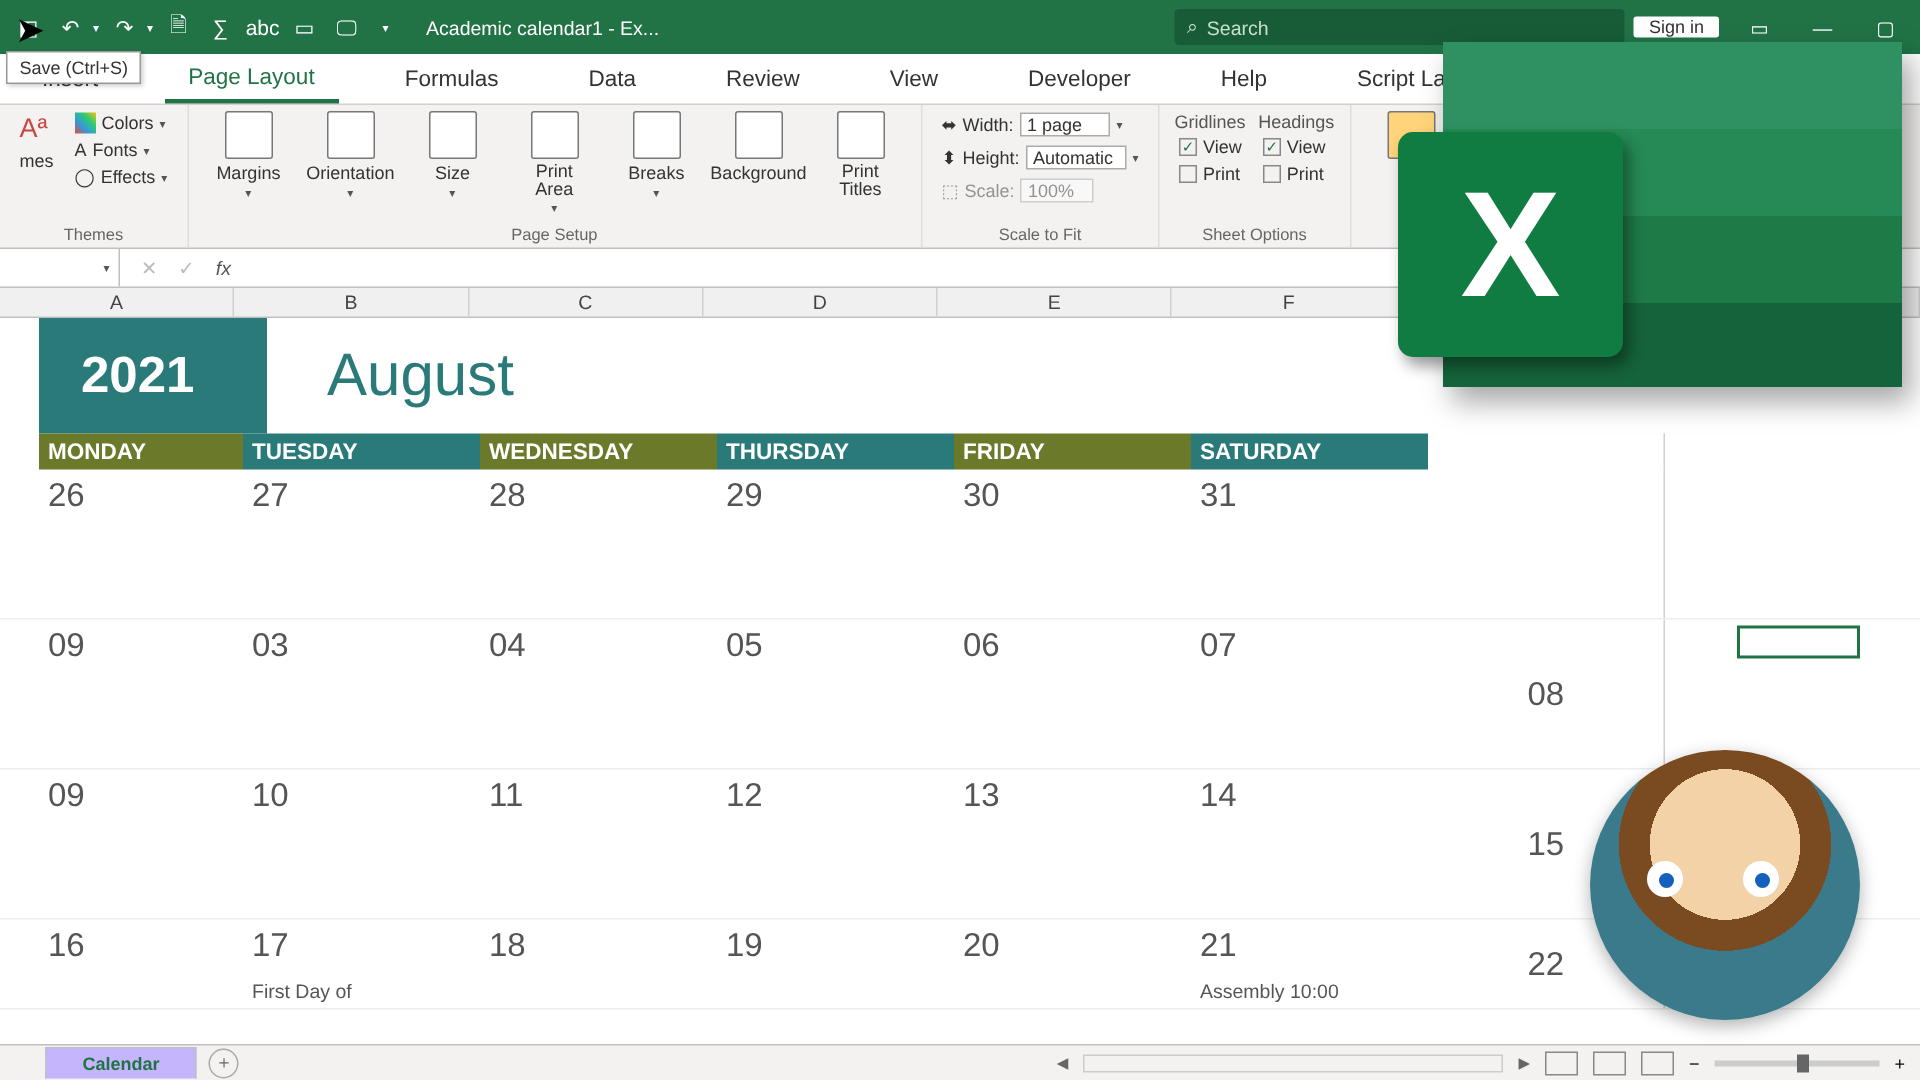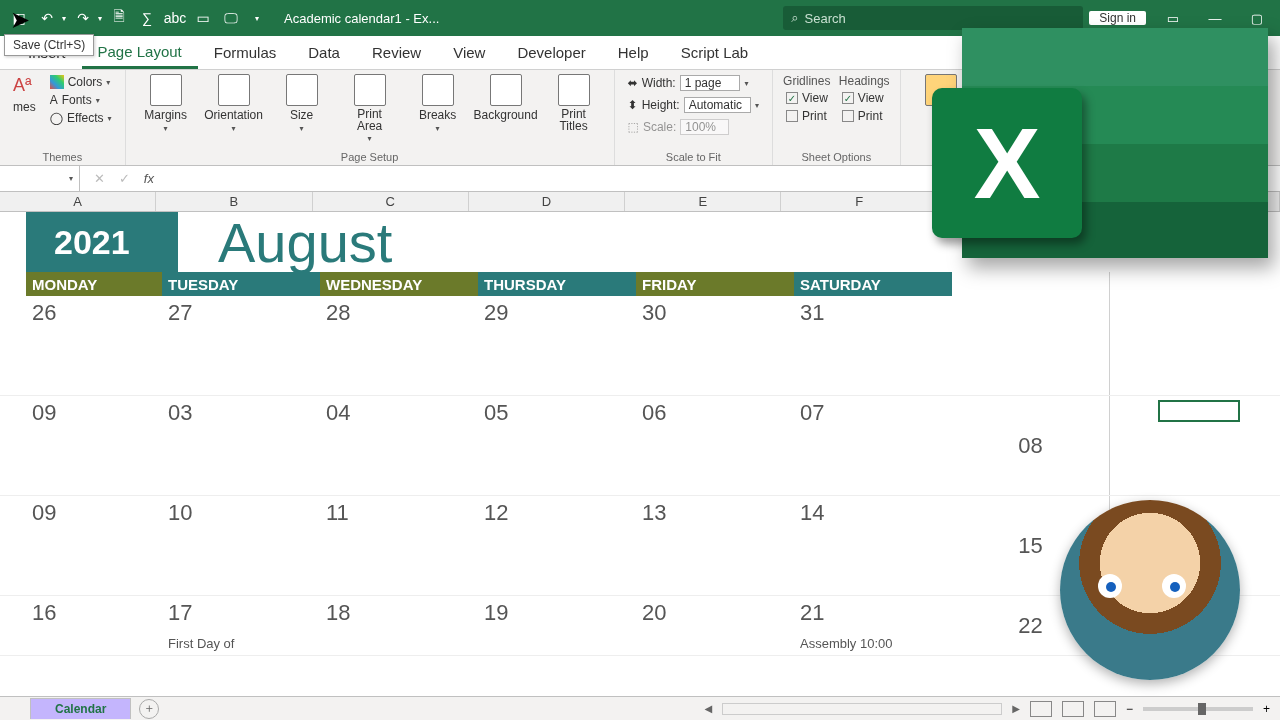--- a/index.html
+++ b/index.html
@@ -9,21 +9,21 @@
 .titlebar { height: 36px; background: #217346; display: flex; align-items: center; color: #fff; font-size: 13px; padding: 0 8px; gap: 6px; }
 .qat-item { width: 22px; height: 22px; display: inline-flex; align-items: center; justify-content: center; cursor: pointer; border-radius: 2px; color:#fff; font-size:14px;}
 .qat-drop { font-size: 8px; margin-left:-2px; }
 .title-center { flex: 1; text-align: left; padding-left: 10px; overflow: hidden; white-space: nowrap; }
 .search-bar { width: 300px; height: 24px; background: #185c37; border-radius: 3px; display: flex; align-items: center; padding: 0 8px; color: #c8e0d1; font-size: 13px; gap:6px; cursor:text;}
 .title-right { display:flex; align-items:center; gap:12px; margin-left:auto; }
 .signin-btn { background:#fff; color:#333; padding: 0 10px; border-radius:2px; font-size:12px; cursor:pointer; }
 .win-btn { width:30px; text-align:center; cursor:pointer; font-size:13px; }
 
 
-.ribbon-tabs { height: 34px; display: flex; align-items: center; border-bottom: 1px solid #d0d0d0; padding: 0 12px; font-size: 15px; background:#fff;}
+.ribbon-tabs { height: 34px; display: flex; align-items: center; border-bottom: 1px solid #d0d0d0; padding: 0 12px; font-size: 15px; background:#fff;gap:28px;}
 .tab { padding: 0 16px; height: 100%; display:flex; align-items:center; cursor:pointer; color:#333;}
 .tab.active { color:#217346; border-bottom: 3px solid #217346; font-weight:400;}
 .save-tooltip { position:absolute; top:34px; left:4px; background:#fff; border:1px solid #999; padding:3px 8px; font-size:12px; color:#333; box-shadow:1px 1px 3px rgba(0,0,0,.2); z-index:5;}
 
 
 .ribbon { height: 96px; border-bottom: 1px solid #c0c0c0; display:flex; background:#f3f2f1; position:relative;}
 .group { border-right:1px solid #ddd; padding: 4px 10px 2px 10px; display:flex; flex-direction:column; justify-content:space-between; align-items:center;}
 .group-inner { display:flex; gap:8px; align-items:flex-start; height:72px;}
 .group-label { font-size:11px; color:#666; text-align:center; padding-top:2px;}
 .big-btn { width:60px; display:flex; flex-direction:column; align-items:center; gap:2px; cursor:pointer; font-size:12px; color:#333;justify-content:space-between;}
@@ -37,23 +37,23 @@
 .formula-row { height:26px; border-bottom:1px solid #c0c0c0; display:flex; align-items:center; font-size:13px; color:#666;}
 .name-box { width:80px; border-right:1px solid #c0c0c0; height:100%; display:flex; align-items:center; justify-content:flex-end; padding-right:6px;}
 .fx-bar { flex:1; display:flex; align-items:center; gap:14px; padding-left:14px; color:#bbb;}
 
 
 .col-headers { height:20px; display:flex; border-bottom:1px solid #c0c0c0; font-size:13px; color:#444; background:#f0f0f0;}
 .col-h { border-right:1px solid #d0d0d0; display:flex; align-items:center; justify-content:center; cursor:pointer;}
 
 
 .sheet { position:relative; width:100%; background:#fff;}
-.cal-header { display:flex; height:60px;}
+.cal-header { display:flex; height:77px;}
 .year-box { width:178px; background:#2a7a7a; color:#fff; font-size:34px; font-weight:600; display:flex; align-items:center; padding-left:28px;}
-.month-box { flex:1; color:#2a7a7a; font-size:56px; font-weight:300; display:flex; align-items:center; padding-left:40px;}
+.month-box { flex:1; color:#2a7a7a; font-size:40px; font-weight:300; display:flex; align-items:center; padding-left:40px;}
 .day-header { display:flex; height:24px;}
 .dcell { font-size:15px; font-weight:700; color:#fff; padding-left:6px; display:flex; align-items:center;}
 .dcell.olive { background:#6b7a2a;}
 .dcell.teal { background:#2a7a7a;}
 .cal-row { display:flex; height:100px; border-bottom:1px solid #eee;}
 .ccell { padding:4px 6px; font-size:22px; color:#555; position:relative;}
 .ccell .note { font-size:13px; color:#555; position:absolute; bottom:4px; left:6px;}
 .sel-cell { position:absolute; border:2px solid #217346; width:82px; height:22px;}
 
 

